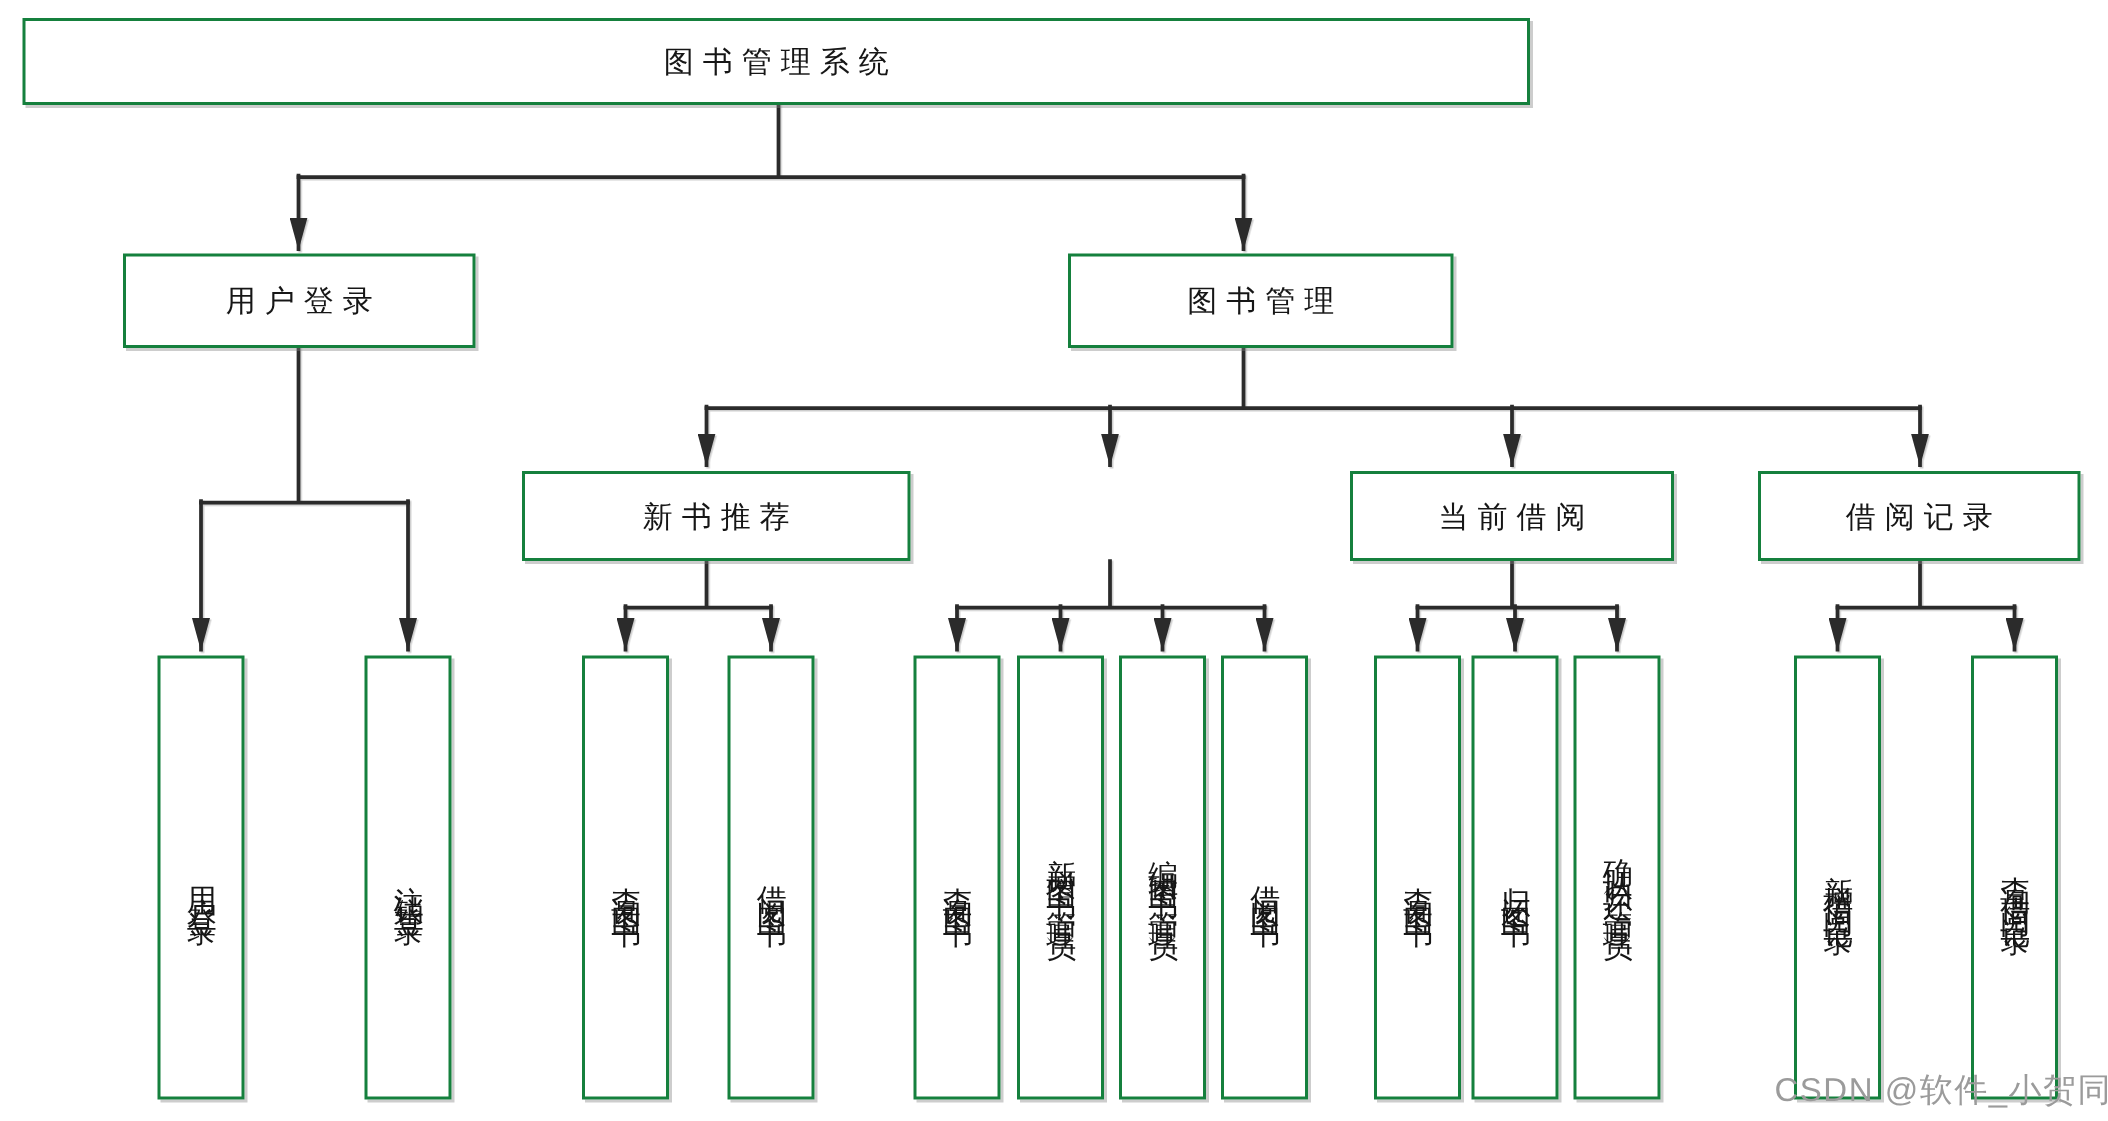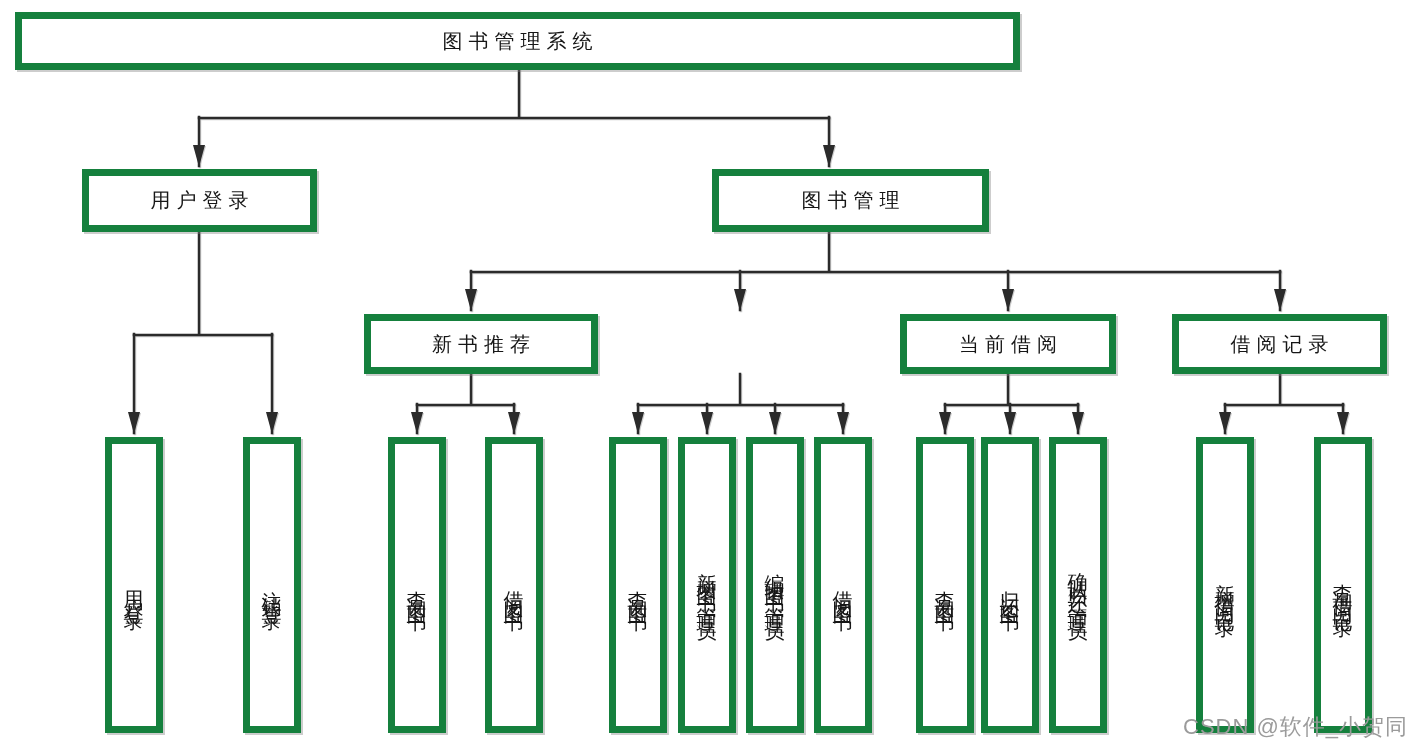--- a/index.html
+++ b/index.html
@@ -11,21 +11,21 @@
     overflow:hidden;
   }
   .wires{
     position:absolute;left:0;top:0;z-index:1;
     filter:drop-shadow(1.5px 1.5px 0 rgba(130,130,130,.40));
   }
   .node{
     position:absolute;
     box-sizing:border-box;
     background:#ffffff;
-    border:7px solid #15803d;
+    border:2px solid #15803d;
     box-shadow:2px 2px 0 rgba(130,130,130,.40);
     display:flex;align-items:center;justify-content:center;
     color:#161616;
     z-index:2;
   }
   .h{font-size:20px;letter-spacing:6px;text-indent:6px;white-space:nowrap;}
   .v{
     writing-mode:vertical-rl;
     text-orientation:mixed;
     font-size:20px;
@@ -83,23 +83,23 @@
 
       <path d="M1280,374 V405 M1225,405 H1343"></path>
       <line x1="1225" y1="404" x2="1225" y2="433" marker-end="url(#arr)"></line>
       <line x1="1343" y1="404" x2="1343" y2="433" marker-end="url(#arr)"></line>
     </g>
   </svg>
 
   <div class="node h" style="left:15px;top:12px;width:1005px;height:58px">图书管理系统</div>
 
   <div class="node h" style="left:82px;top:169px;width:235px;height:63px">用户登录</div>
-  <div class="node h" style="left:712px;top:169px;width:277px;height:63px">图书管理</div>
+  <div class="node h" style="left:712px;top:169px;width:257px;height:63px">图书管理</div>
 
-  <div class="node h" style="left:364px;top:314px;width:234px;height:60px">新书推荐</div>
+  <div class="node h" style="left:348px;top:314px;width:259px;height:60px">新书推荐</div>
   <div class="node h" style="left:1172px;top:314px;width:215px;height:60px">借阅记录</div>
   <div class="node h" style="left:900px;top:314px;width:216px;height:60px">当前借阅</div>
 
   <div class="node v" style="left:105px;top:437px;width:58px;height:296px">用户登录</div>
   <div class="node v" style="left:243px;top:437px;width:58px;height:296px">注销登录</div>
 
   <div class="node v" style="left:388px;top:437px;width:58px;height:296px">查询图书</div>
   <div class="node v" style="left:485px;top:437px;width:58px;height:296px">借阅图书</div>
 
   <div class="node v" style="left:609px;top:437px;width:58px;height:296px">查询图书</div>

